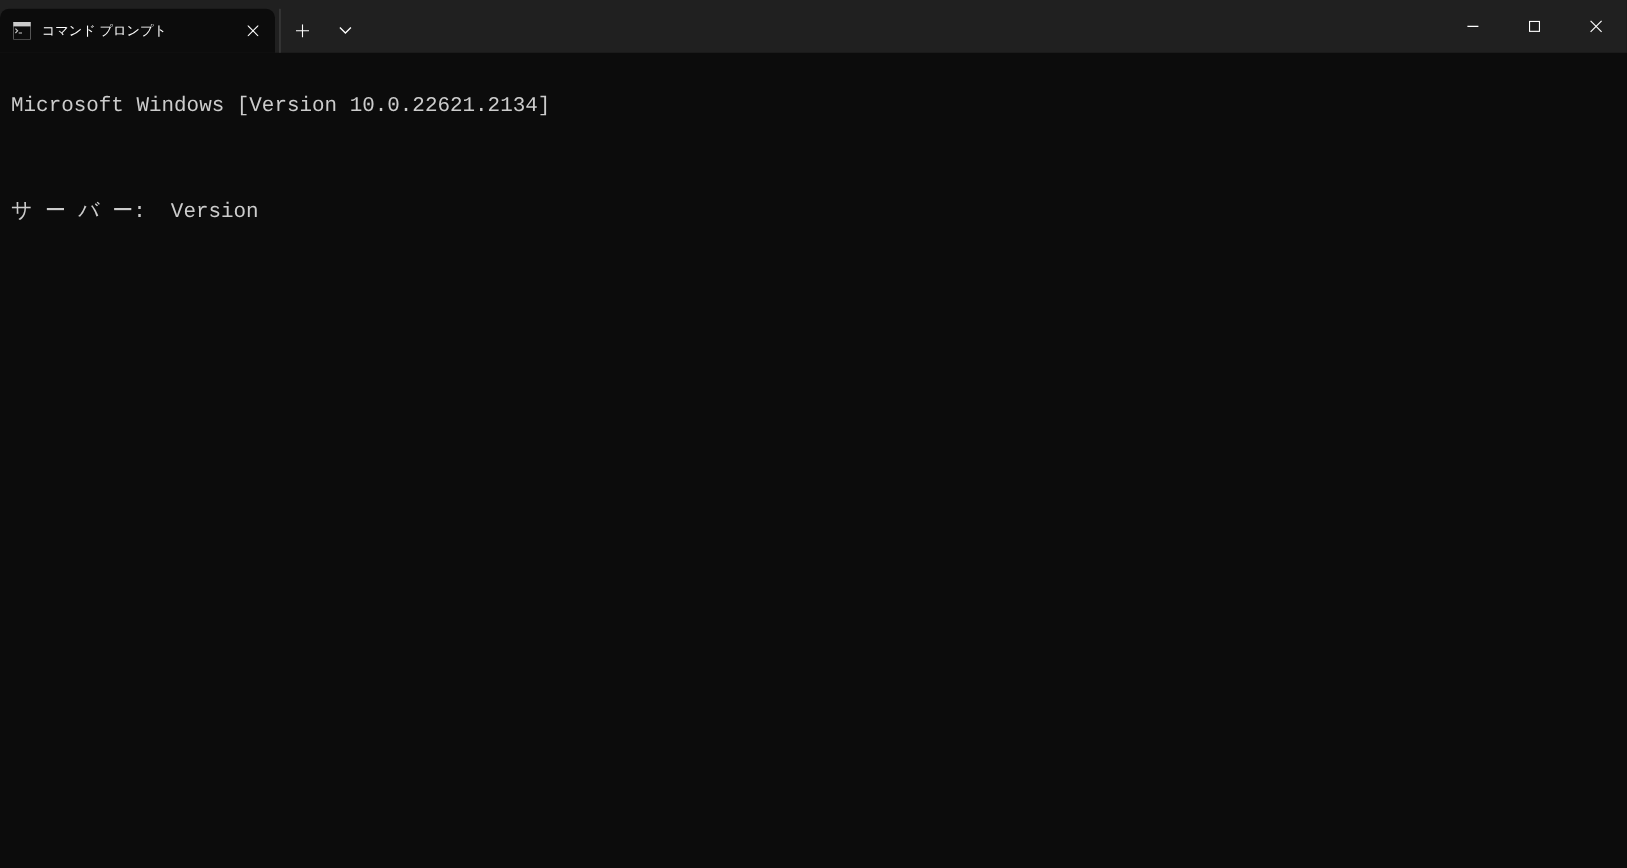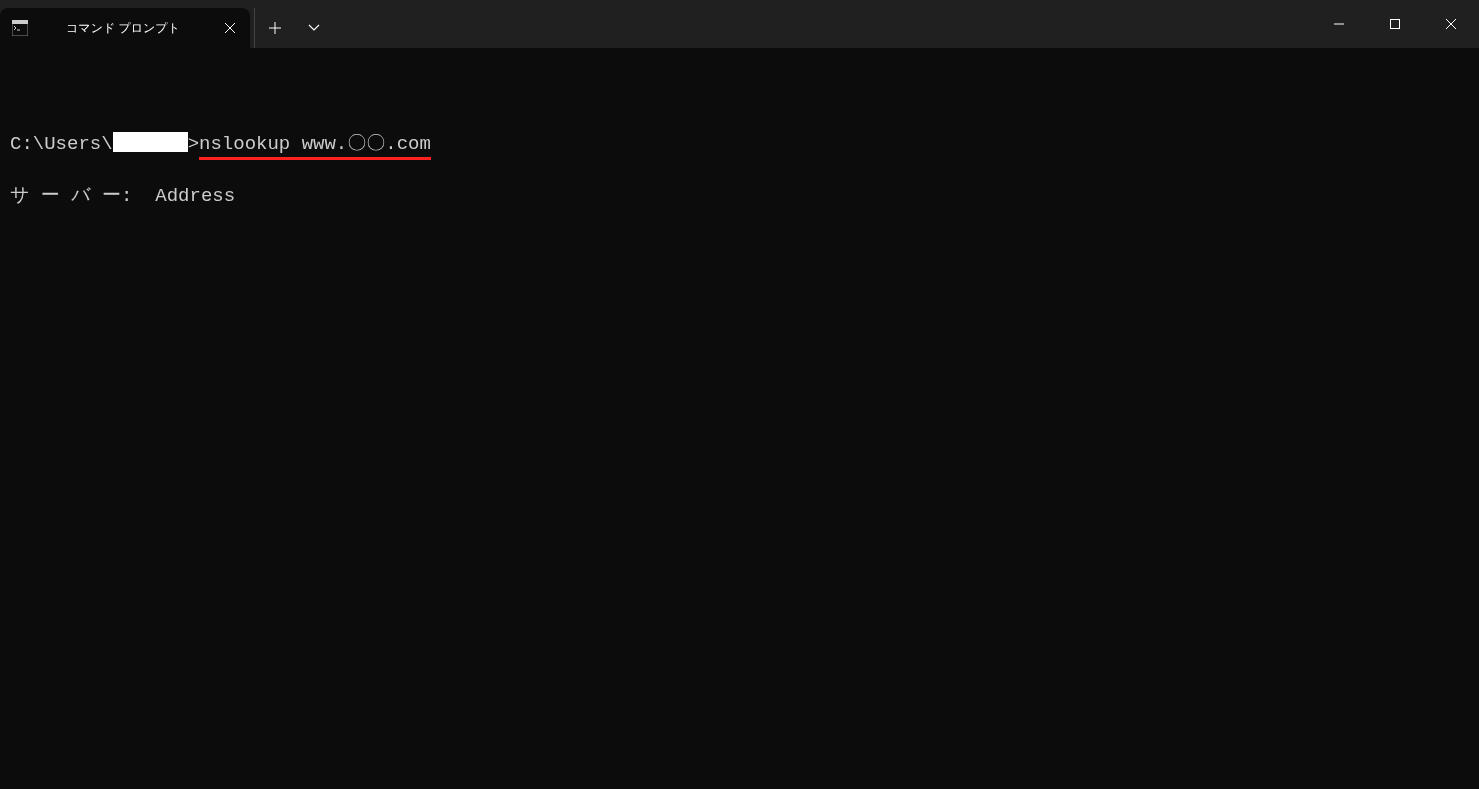--- a/index.html
+++ b/index.html
@@ -22,21 +22,20 @@
       display: flex;
       align-items: center;
       background: #0c0c0c;
       border-top-left-radius: 8px;
       border-top-right-radius: 8px;
       padding: 0 8px 0 12px;
       margin-top: 8px;
       min-width: 250px;
       height: 40px;
       gap: 10px;
-      text-align: center;
     }
     .tab-icon {
       width: 16px;
       height: 16px;
       flex-shrink: 0;
     }
     .tab-title {
       color: #ffffff;
       font-family: "Segoe UI", Meiryo, sans-serif;
       font-size: 12px;
@@ -155,16 +154,16 @@
     <div class="win-btn">
       <svg width="12" height="12" viewBox="0 0 12 12">
         <line x1="1" y1="1" x2="11" y2="11" stroke="#fff" stroke-width="1"></line>
         <line x1="11" y1="1" x2="1" y2="11" stroke="#fff" stroke-width="1"></line>
       </svg>
     </div>
   </div>
 </div>
 
 <div class="terminal">
+<span class="line">Microsoft Windows [Version 10.0.22621.2134]</span>
 <span class="line">&nbsp;</span>
-<span class="line"><span>C:\Users\</span><span class="redacted-user"></span><span>&gt;</span><span class="underline-red">nslookup www.〇〇.com</span></span>
-<span class="line"><span>サ ー バ ー:  </span><span>Address</span></span>
+<span class="line"><span>サ ー バ ー:  </span><span>Version</span></span>
 </div>
 
 </body></html>

